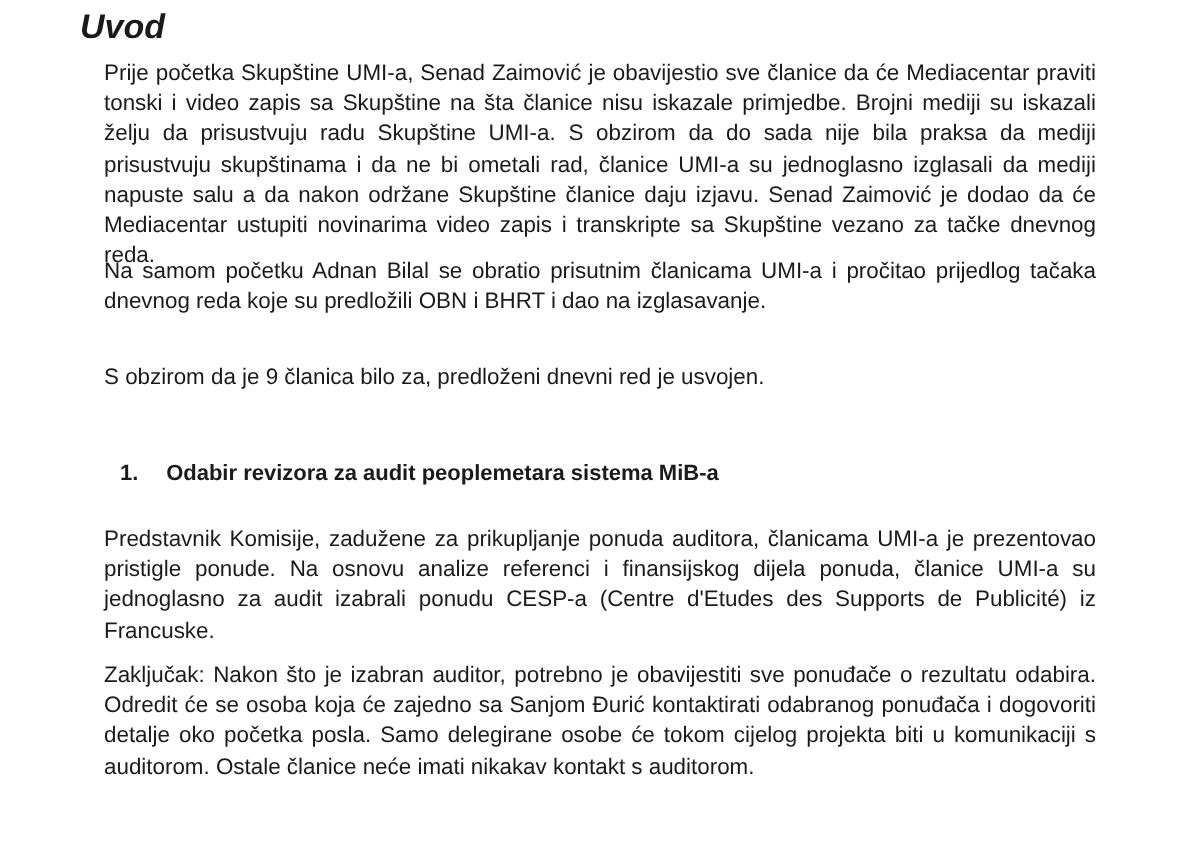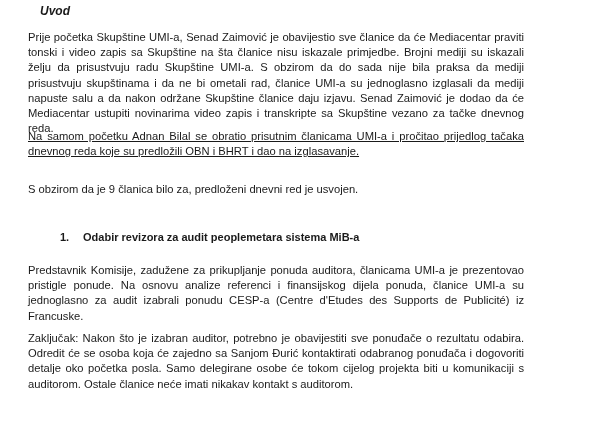--- a/index.html
+++ b/index.html
@@ -5,40 +5,40 @@
   html, body { margin: 0; padding: 0; background: #ffffff; }
   body {
     width: 600px; height: 433px; overflow: hidden;
     font-family: "Liberation Sans", sans-serif;
     color: #1a1a1a;
     font-size: 11.2px;
   }
   .page { position: relative; width: 600px; height: 433px; }
   .heading-intro {
     position: absolute; left: 40px; top: 4px;
-    font-weight: bold; font-style: italic; font-size: 12px;
+    font-weight: bold; font-style: italic; font-size: 17px;
   }
   p {
     margin: 0; text-align: justify; line-height: 15.2px;
-    position: absolute; left: 28px; width: 496px;
+    position: absolute; left: 52px; width: 496px;
   }
   .section-title {
     position: absolute; left: 60px; top: 231px;
     font-weight: bold; font-size: 11px;
   }
   .section-title .num { display: inline-block; width: 20px; }
 </style>
 </head>
 <body>
 
 <div class="page">
   <div class="heading-intro">Uvod</div>
 
   <p style="top:30px;">Prije početka Skupštine UMI-a, Senad Zaimović je obavijestio sve članice da će Mediacentar praviti tonski i video zapis sa Skupštine na šta članice nisu iskazale primjedbe. Brojni mediji su iskazali želju da prisustvuju radu Skupštine UMI-a. S obzirom da do sada nije bila praksa  da mediji prisustvuju skupštinama i da ne bi ometali rad, članice UMI-a su jednoglasno izglasali da mediji napuste salu a da nakon održane Skupštine članice daju izjavu. Senad Zaimović je dodao da će Mediacentar ustupiti novinarima video zapis i transkripte sa Skupštine vezano za tačke dnevnog reda.</p>
-  <p style="top:129px;text-decoration:underline;">Na samom početku Adnan Bilal se obratio prisutnim članicama UMI-a i pročitao prijedlog tačaka dnevnog reda koje su predložili OBN i BHRT i dao na izglasavanje.</p>
+  <p style="top:129px;">Na samom početku Adnan Bilal se obratio prisutnim članicama UMI-a i pročitao prijedlog tačaka dnevnog reda koje su predložili OBN i BHRT i dao na izglasavanje.</p>
   <p style="top:182px;">S obzirom da je 9 članica bilo za, predloženi dnevni red je usvojen.</p>
 
   <div class="section-title">
     <span class="num">1.</span>
     <span>Odabir revizora za audit peoplemetara sistema MiB-a</span>
   </div>
 
   <p style="top:331px;">Zaključak: Nakon što je izabran auditor, potrebno je obavijestiti sve ponuđače o rezultatu odabira. Odredit će se osoba koja će zajedno sa Sanjom Đurić kontaktirati odabranog ponuđača i dogovoriti detalje oko početka posla. Samo delegirane osobe će tokom cijelog projekta biti u komunikaciji s auditorom. Ostale članice neće imati nikakav kontakt s auditorom.</p>
   <p style="top:263px;">Predstavnik Komisije, zadužene za prikupljanje ponuda auditora, članicama UMI-a je prezentovao pristigle ponude. Na osnovu analize referenci i finansijskog dijela ponuda, članice UMI-a su jednoglasno za audit izabrali ponudu CESP-a (Centre d'Etudes des Supports de Publicité) iz Francuske.</p>
 </div>

